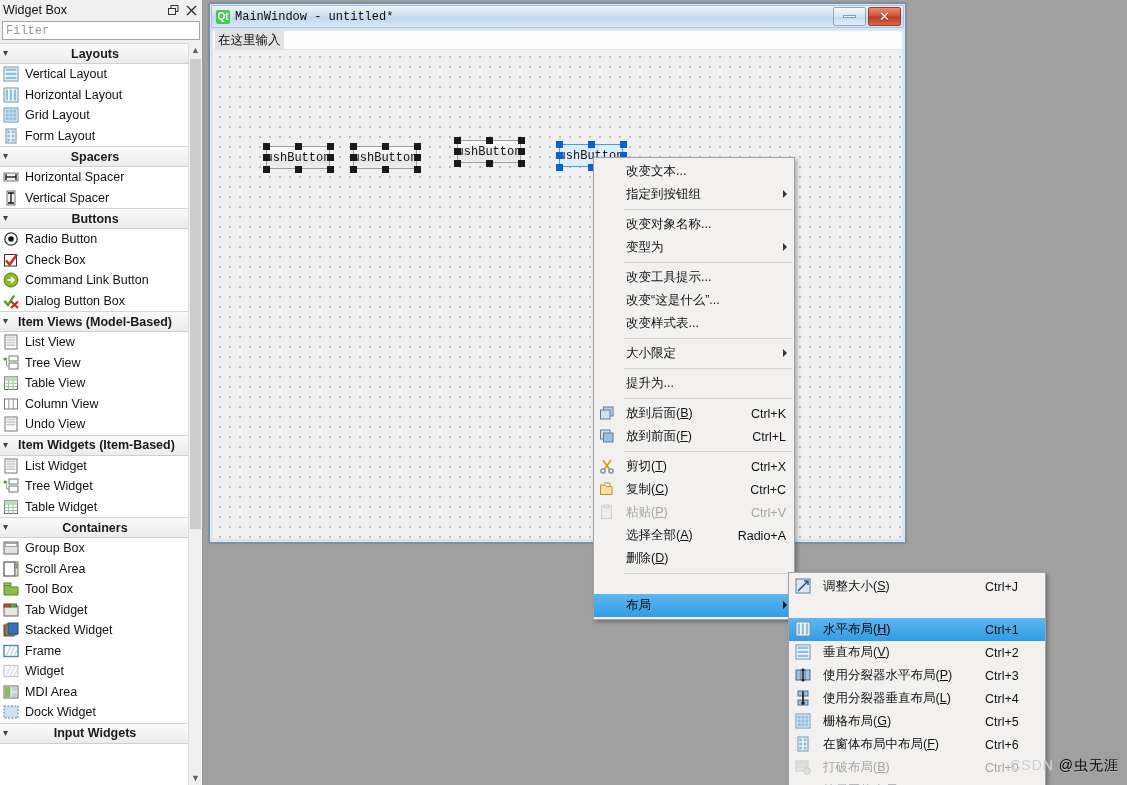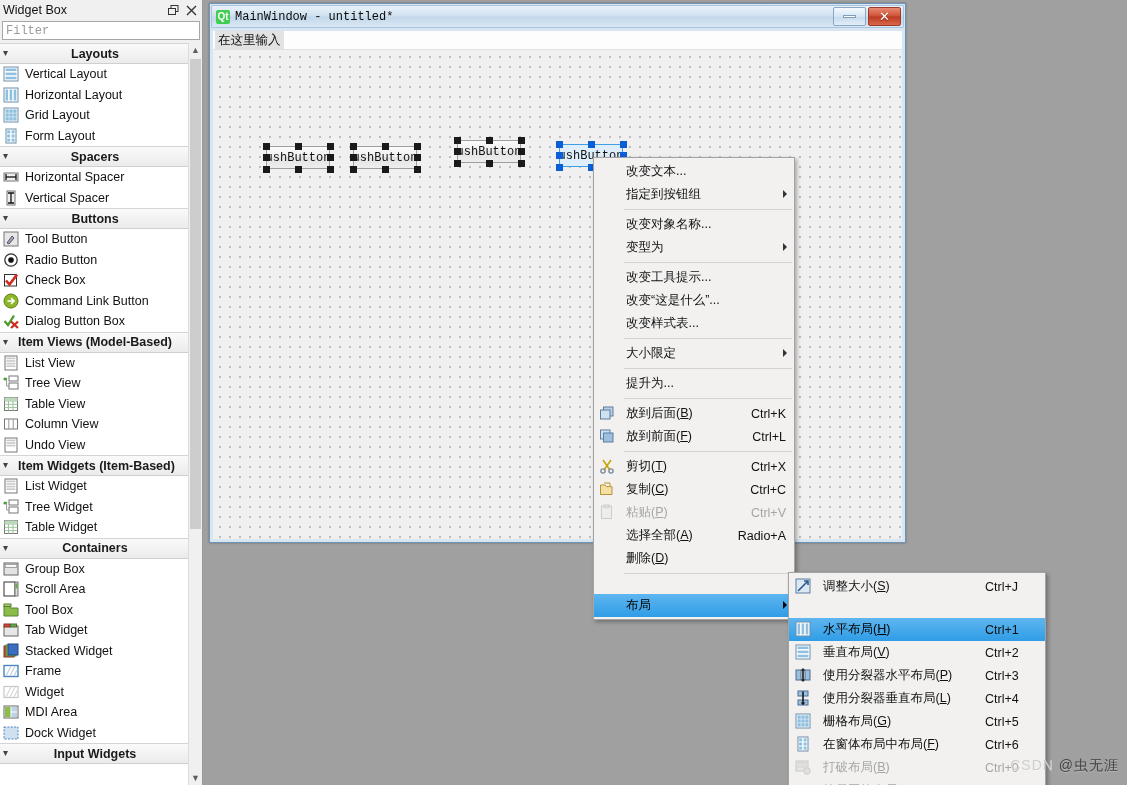--- a/index.html
+++ b/index.html
@@ -125,21 +125,21 @@
   #ctx-sub .acc{min-width:52px;text-align:left;}
   #ctx-sub .row .mico{left:6px;}
 
   .u{text-decoration:underline;}
 
   
   #watermark{
     position:absolute;right:8px;bottom:10px;font-size:14px;letter-spacing:1px;
     color:#cfcfcf;text-shadow:0 1px 0 rgba(255,255,255,.25);pointer-events:none;
   }
-  #watermark .at{color:#404040;}
+  #watermark .at{color:#000000;}
 </style>
 </head>
 <body>
 
 <div id="widget-box">
   <div class="wb-title">
     <div class="t">Widget Box</div>
     <div class="wb-btn">
       <svg width="11" height="11" viewBox="0 0 11 11">
           <rect x="3" y="0.5" width="7" height="6" fill="none" stroke="#333"></rect>
@@ -225,27 +225,20 @@
         <span class="ic"><svg width="16" height="16" viewBox="0 0 16 16">
             <rect x="4" y="1" width="8" height="14" fill="#efefef" stroke="#777"></rect>
             <path d="M8,3 L8,13" stroke="#111" stroke-width="1.3"></path>
             <path d="M5,3 L11,3 M5,13 L11,13" stroke="#111" stroke-width="1.3"></path>
           </svg></span>
         <span class="lb">Vertical Spacer</span>
       </div>
       <div class="cat">
         <span class="arrow">▾</span>
         <span>Buttons</span>
-      </div>
-      <div class="item">
-        <span class="ic"><svg width="16" height="16" viewBox="0 0 16 16">
-            <rect x="1" y="1" width="14" height="14" fill="#e7e7e7" stroke="#777"></rect>
-            <path d="M4,12 L9,5 L11,7 L6,13 Z" fill="#9aa6b4" stroke="#556"></path>
-          </svg></span>
-        <span class="lb">Tool Button</span>
       </div>
       <div class="item">
         <span class="ic"><svg width="16" height="16" viewBox="0 0 16 16">
             <circle cx="8" cy="8" r="6.2" fill="#fff" stroke="#333" stroke-width="1.3"></circle>
             <circle cx="8" cy="8" r="2.8" fill="#111"></circle>
           </svg></span>
         <span class="lb">Radio Button</span>
       </div>
       <div class="item">
         <span class="ic"><svg width="16" height="16" viewBox="0 0 16 16">

